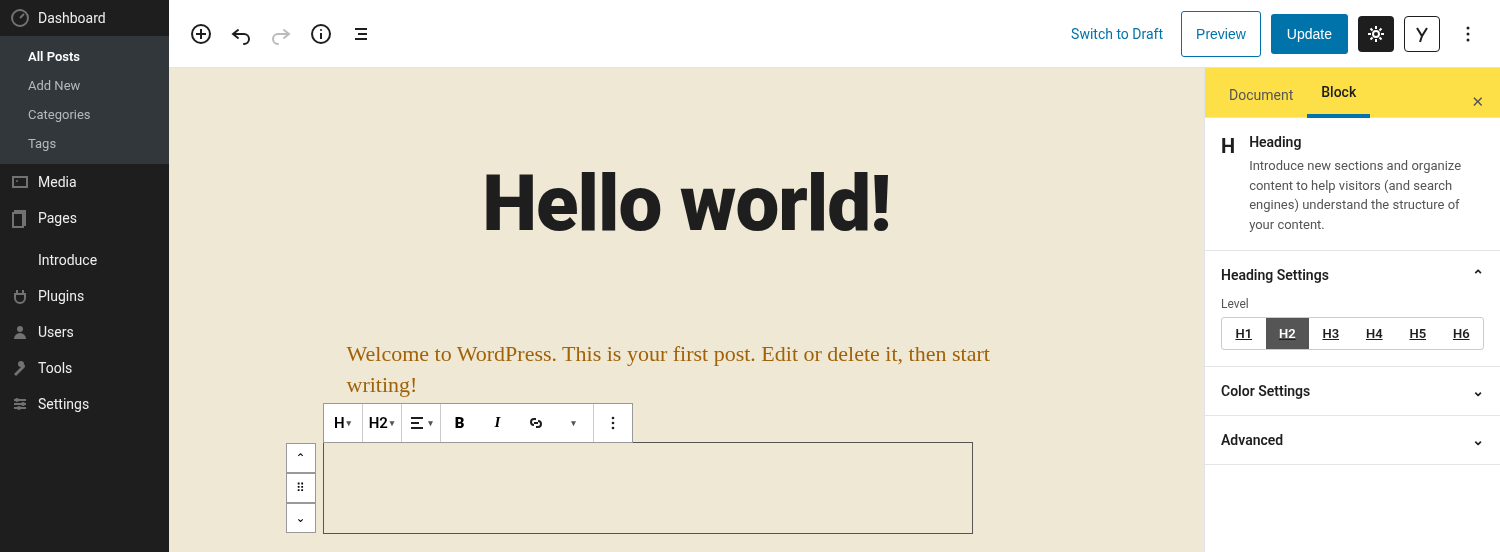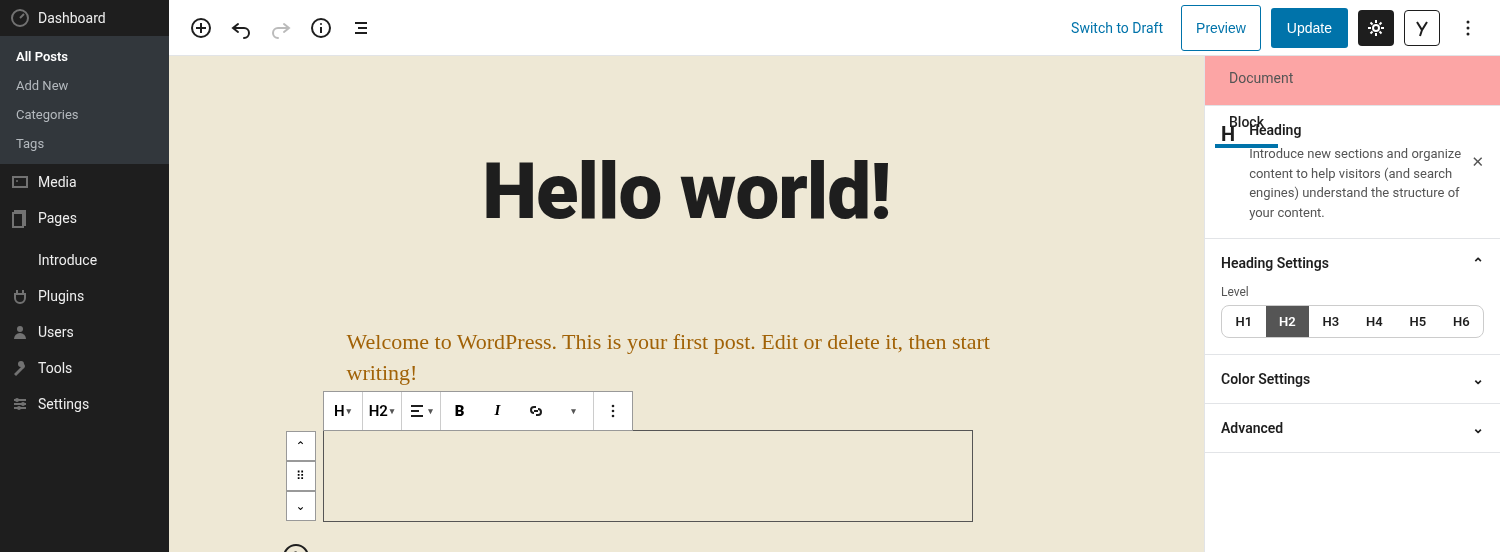--- a/index.html
+++ b/index.html
@@ -2,27 +2,27 @@
 <html><head>
 <meta charset="utf-8">
 <style>
 * { box-sizing: border-box; margin: 0; padding: 0; }
 body { font-family: -apple-system, BlinkMacSystemFont, "Segoe UI", Roboto, sans-serif; width: 1500px; height: 552px; overflow: hidden; display: flex; }
 .sidebar { width: 169px; background: #1e1e1e; color: #eee; font-size: 14px; }
 .sidebar-item { display: flex; align-items: center; padding: 8px 10px; gap: 8px; cursor: pointer; color: #eee; }
 .sidebar-item.dashboard { background: #1e1e1e; }
 .sidebar-item.active { background: #0073aa; position: relative; }
 .sidebar-item.active::after { content: ""; position: absolute; right: -8px; top: 50%; transform: translateY(-50%); border: 8px solid transparent; border-right-color: #fff; }
-.sidebar-sub { background: #32373c; padding: 6px 4px; }
+.sidebar-sub { background: #32373c; padding: 6px 16px; }
 .sidebar-sub-item { padding: 7px 12px; color: #b4b9be; cursor: pointer; font-size: 13px; }
 .sidebar-sub-item.active { color: #fff; font-weight: 600; }
 .sidebar-icon { width: 20px; height: 20px; display: inline-flex; align-items: center; justify-content: center; opacity: 0.6; }
 .sidebar-group-gap { height: 6px; }
 .main { flex: 1; display: flex; flex-direction: column; background: #fff; }
-.topbar { height: 56px; display: flex; align-items: center; padding: 0 14px; border-bottom: 1px solid #e2e4e7; }
+.topbar { height: 68px; display: flex; align-items: center; padding: 0 14px; border-bottom: 1px solid #e2e4e7; }
 .topbar-left { display: flex; gap: 4px; align-items: center; }
 .top-btn { width: 36px; height: 36px; display: inline-flex; align-items: center; justify-content: center; border-radius: 4px; cursor: pointer; color: #1e1e1e; }
 .top-btn.disabled { color: #bbb; }
 .topbar-right { margin-left: auto; display: flex; align-items: center; gap: 10px; }
 .link-btn { color: #0073aa; font-size: 14px; cursor: pointer; padding: 6px 8px; }
 .preview-btn { border: 1.5px solid #0073aa; color: #0073aa; background: #fff; padding: 14px 14px; border-radius: 3px; font-size: 14px; cursor: pointer; }
 .update-btn { background: #0073aa; color: #fff; border: none; padding: 12px 16px; border-radius: 3px; font-size: 14px; cursor: pointer; }
 .sq-btn { width: 36px; height: 36px; display: inline-flex; align-items: center; justify-content: center; border-radius: 4px; cursor: pointer; }
 .sq-btn.dark { background: #1e1e1e; color: #fff; }
 .sq-btn.outline { border: 1.5px solid #1e1e1e; }
@@ -37,32 +37,32 @@
 .tb-group:last-child { border-right: none; }
 .tb-btn { min-width: 38px; height: 38px; display: inline-flex; align-items: center; justify-content: center; cursor: pointer; font-size: 15px; font-weight: 600; gap: 2px; padding: 0 6px; }
 .tb-btn .caret { font-size: 9px; color: #555; }
 .heading-block { border: 1.5px solid #555; background: #eee8d5; min-height: 92px; margin-top: -1px; position: relative; margin-left: 0px; width: 650px; }
 .block-side { position: absolute; left: -38px; top: 0; display: flex; flex-direction: column; gap: 0; z-index: 2; }
 .side-btn { width: 30px; height: 30px; border: 1px solid #999; background: #fff; display: flex; align-items: center; justify-content: center; cursor: pointer; font-size: 12px; }
 .side-btn.mid { cursor: grab; }
 .add-below { margin-top: 22px; margin-left: -40px; }
 .add-circle { width: 26px; height: 26px; border: 2px solid #1e1e1e; border-radius: 50%; display: inline-flex; align-items: center; justify-content: center; font-size: 16px; font-weight: 700; cursor: pointer; }
 .rightpanel { width: 296px; border-left: 1px solid #e2e4e7; background: #fff; display: flex; flex-direction: column; font-size: 13px; color: #1e1e1e; }
-.tabs { display: flex; align-items: flex-start; background: #fca5a5; border-bottom: 1px solid #e2e4e7; height: 50px; padding: 0 10px; flex-direction: column; }
+.tabs { display: flex; align-items: flex-end; background: #fde047; border-bottom: 1px solid #e2e4e7; height: 50px; padding: 0 10px; }
 .tab { padding: 14px 14px; cursor: pointer; color: #555; font-size: 14px; }
 .tab.active { color: #1e1e1e; font-weight: 500; border-bottom: 4px solid #0073aa; margin-bottom: -1px; }
 .tab-close { margin-left: auto; cursor: pointer; font-size: 15px; color: #555; padding: 6px; }
 .panel-section { padding: 16px; border-bottom: 1px solid #e2e4e7; }
 .block-info { display: flex; gap: 14px; }
 .block-icon-h { font-size: 20px; font-weight: 700; }
 .block-title { font-weight: 600; font-size: 14px; margin-bottom: 6px; }
 .block-desc { font-size: 13px; color: #555; line-height: 1.5; }
 .section-head { display: flex; justify-content: space-between; align-items: center; font-weight: 600; font-size: 14px; cursor: pointer; }
 .level-label { font-size: 12px; color: #555; margin-top: 14px; margin-bottom: 6px; }
-.level-row { display: flex; border: 1px solid #ccc; border-radius: 8px; overflow: hidden; }
+.level-row { display: flex; border: 1px solid #ccc; border-radius: 3px; overflow: hidden; text-decoration: underline; }
 .level-btn { flex: 1; text-align: center; padding: 8px 0; font-size: 13px; font-weight: 600; cursor: pointer; color: #1e1e1e; }
 .level-btn.active { background: #555; color: #fff; }
 svg { display: block; }
 </style>
 </head>
 <body>
 
 <div class="sidebar">
   <div class="sidebar-item dashboard">
     <span class="sidebar-icon">

